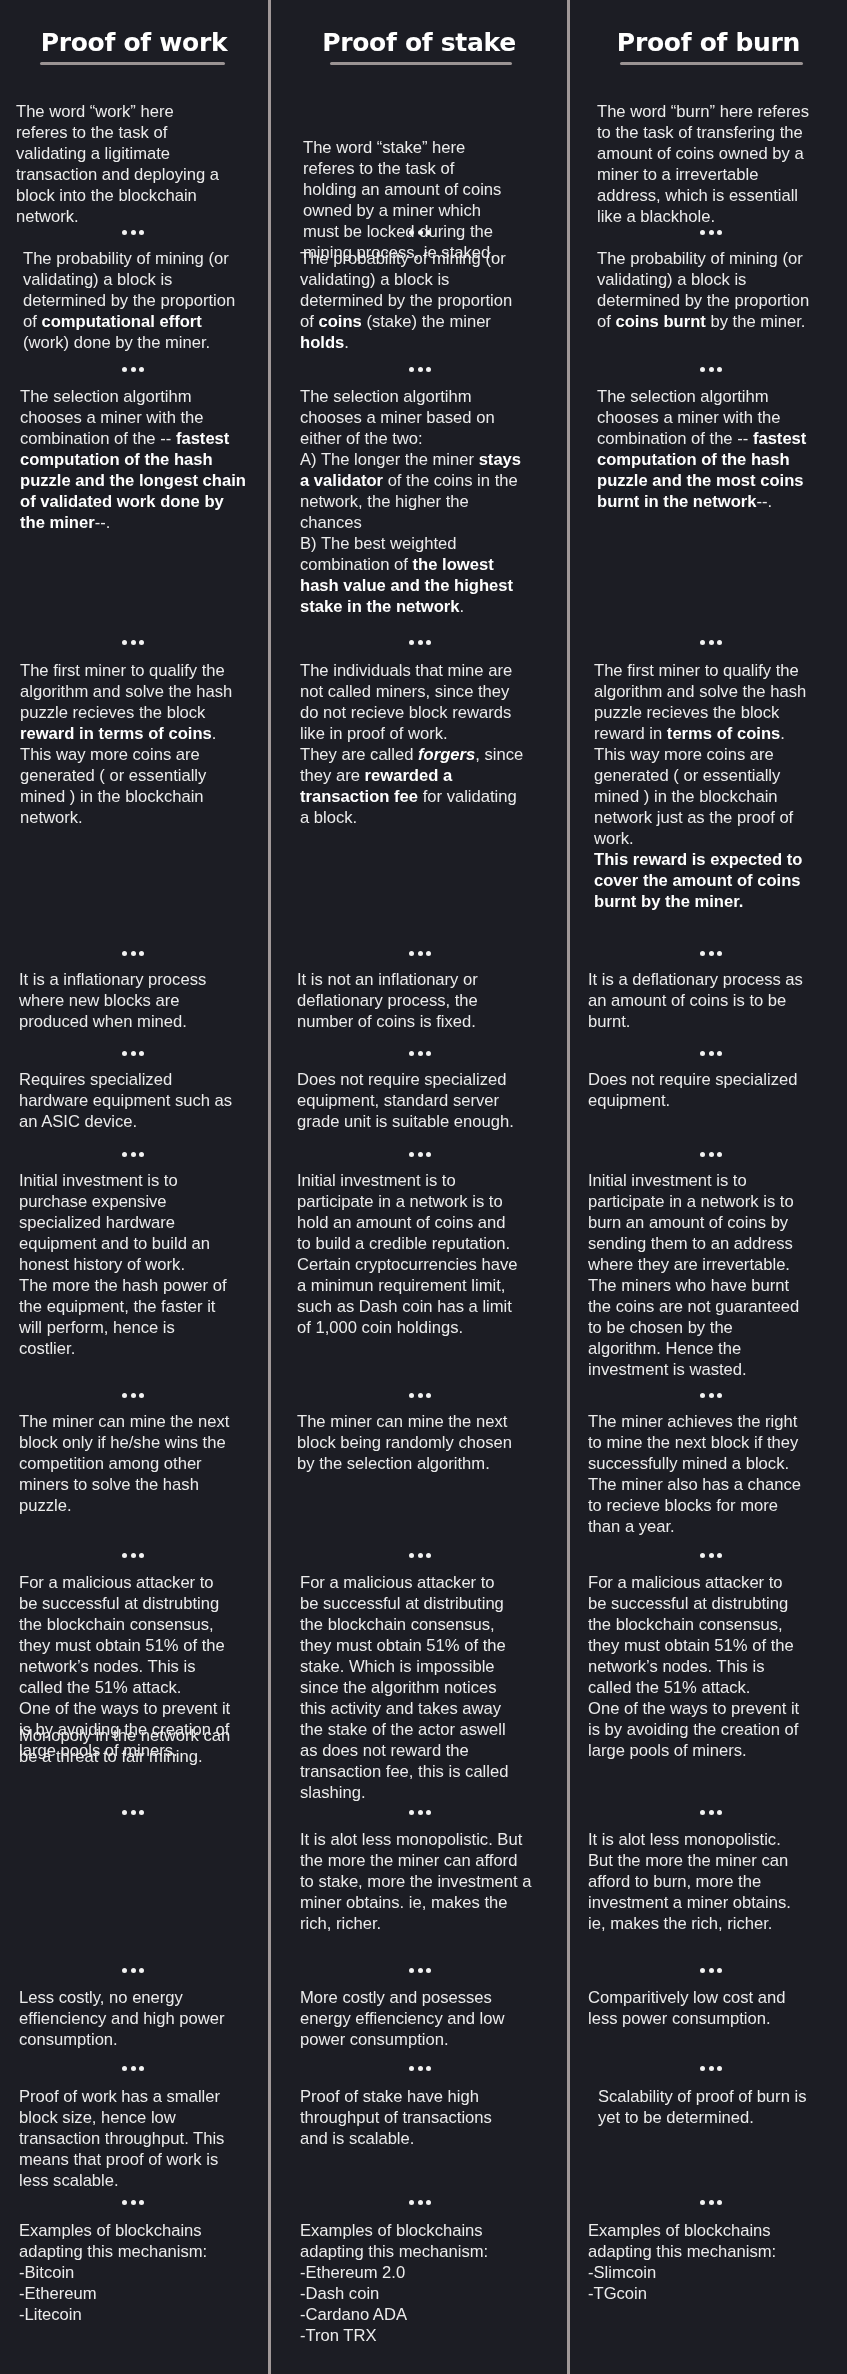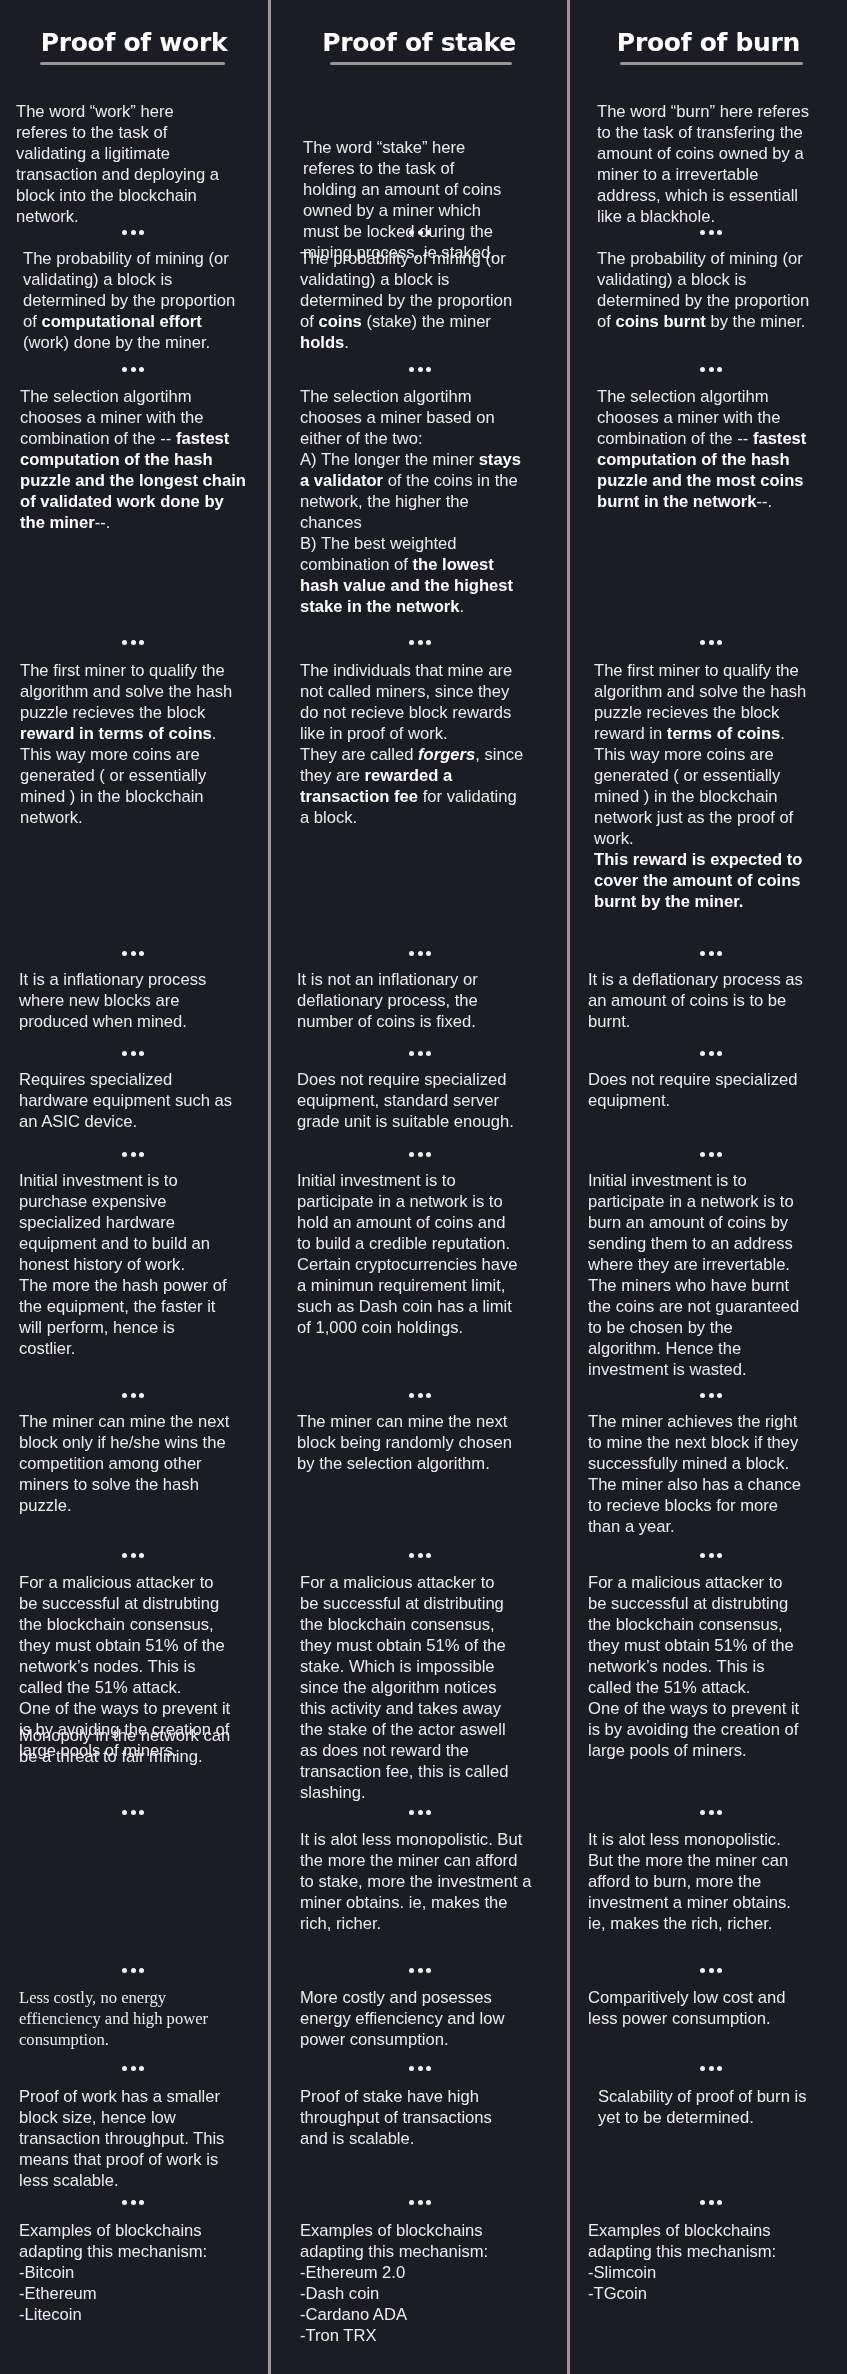--- a/index.html
+++ b/index.html
@@ -110,21 +110,21 @@
       <span></span>
       <span></span>
       <span></span>
     </div>
   <div class="para" style="left: 19px; top: 1725px; white-space: nowrap;">Monopoly in the network can<br>be a threat to fair mining.</div>
   <div class="dots" style="left:122px; top:1968px;">
       <span></span>
       <span></span>
       <span></span>
     </div>
-  <div class="para" style="left: 19px; top: 1987px; white-space: nowrap; font-family: Liberation Serif, serif;">Less costly, no energy<br>effienciency and high power<br>consumption.</div>
+  <div class="para" style="left: 19px; top: 1987px; white-space: nowrap;">Less costly, no energy<br>effienciency and high power<br>consumption.</div>
   <div class="dots" style="left:122px; top:2066px;">
       <span></span>
       <span></span>
       <span></span>
     </div>
   <div class="para" style="left: 19px; top: 2086px; white-space: nowrap;">Proof of work has a smaller<br>block size, hence low<br>transaction throughput. This<br>means that proof of work is<br>less scalable.</div>
   <div class="dots" style="left:122px; top:2200px;">
       <span></span>
       <span></span>
       <span></span>

